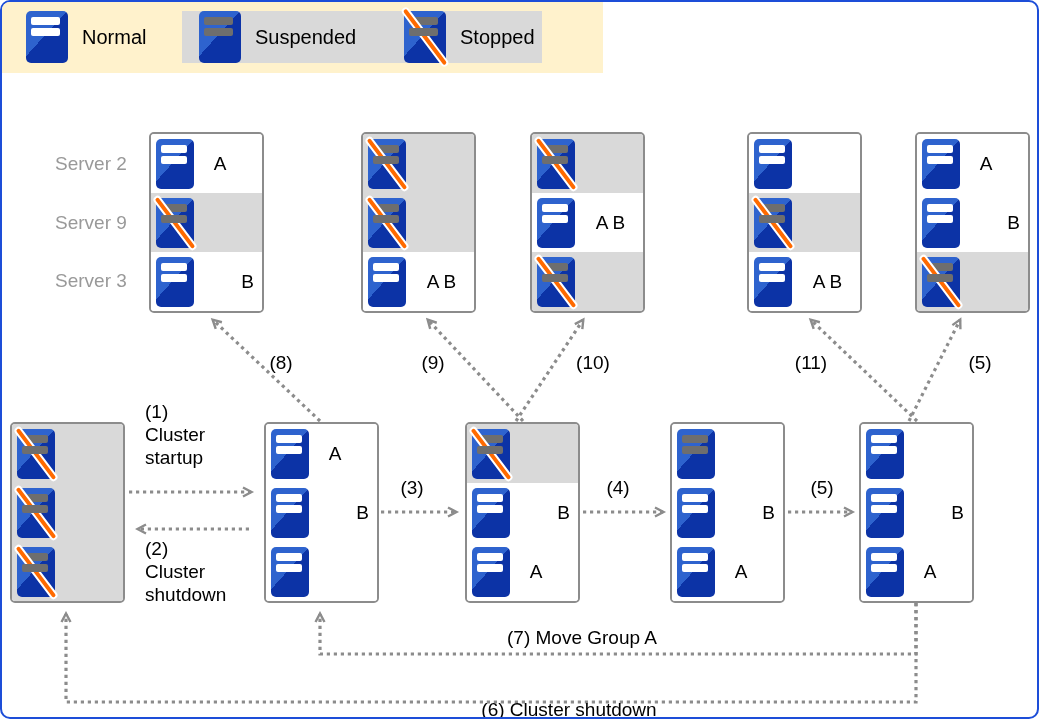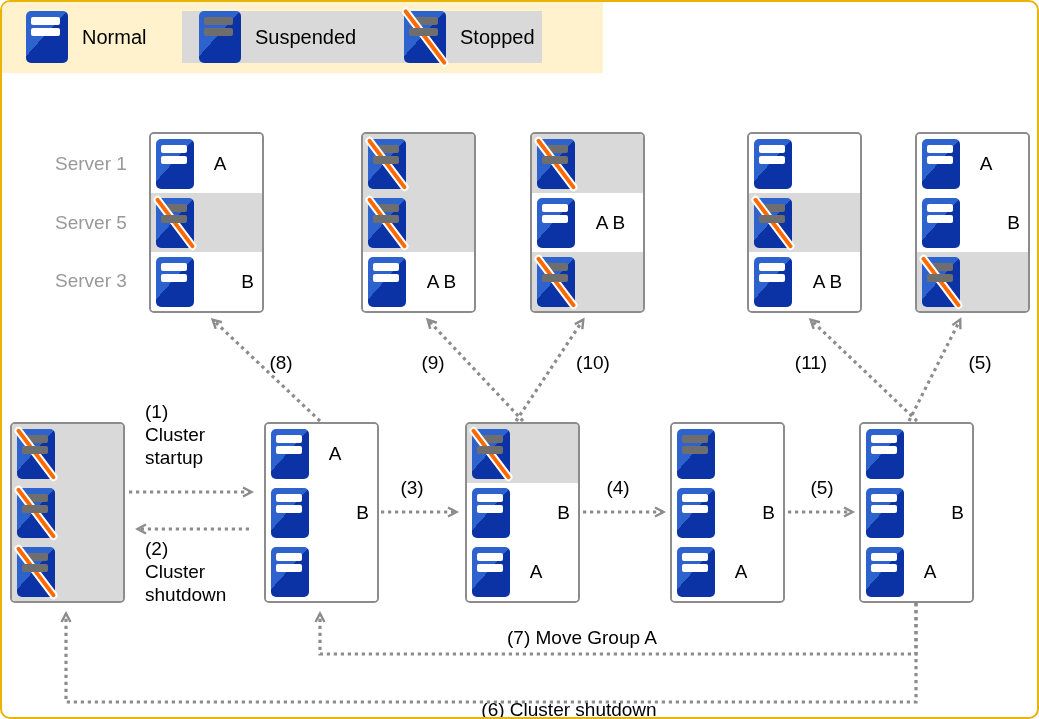--- a/index.html
+++ b/index.html
@@ -1,18 +1,18 @@
 <!DOCTYPE html>
 <html><head>
 <meta charset="utf-8">
 <style>
   html,body{margin:0;padding:0;background:#fff;}
   #stage{
     position:relative;width:1035px;height:715px;margin:0;
-    border:2px solid #eab308;border-radius:10px;overflow:hidden;
+    border:2px solid #1d4ed8;border-radius:10px;overflow:hidden;
     background:#fff;font-family:"Liberation Sans",sans-serif;color:#000;
   }
   
   .legend{position:absolute;left:0;top:0;width:601px;height:71px;background:var(--cream);}
   .litem,.lbox{position:absolute;top:9px;height:52px;display:flex;align-items:center;}
   .litem{left:24px;}
   .lbox{background:var(--gray-row);}
   .lbox.b1{left:180px;width:238px;}
   .lbox.b2{left:385px;width:155px;}
   .lbox .srv{margin-left:17px;}
@@ -92,22 +92,22 @@
       <span class="ltext">Suspended</span>
     </div>
     <div class="lbox b2">
       <span class="srv lg stopped">
           <i class="slash"></i>
         </span>
       <span class="ltext">Stopped</span>
     </div>
   </div>
 
-  <div class="srvlabel" style="top:152px">Server 1</div>
-  <div class="srvlabel" style="top:211px">Server 5</div>
+  <div class="srvlabel" style="top:152px">Server 2</div>
+  <div class="srvlabel" style="top:211px">Server 9</div>
   <div class="srvlabel" style="top:269px">Server 3</div>
 
 <div class="box" style="left: 147px; top: 130px;">
       <div class="row">
         <span class="srv normal"></span>
         <span class="glabel slot-a">A</span>
       </div>
       <div class="row gray">
         <span class="srv stopped">
           <i class="slash"></i>

